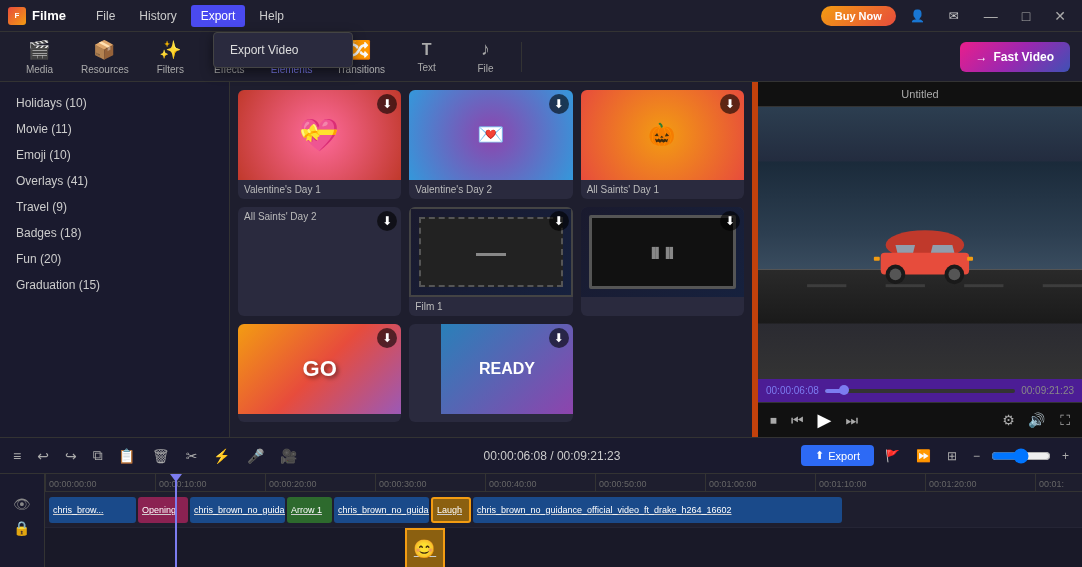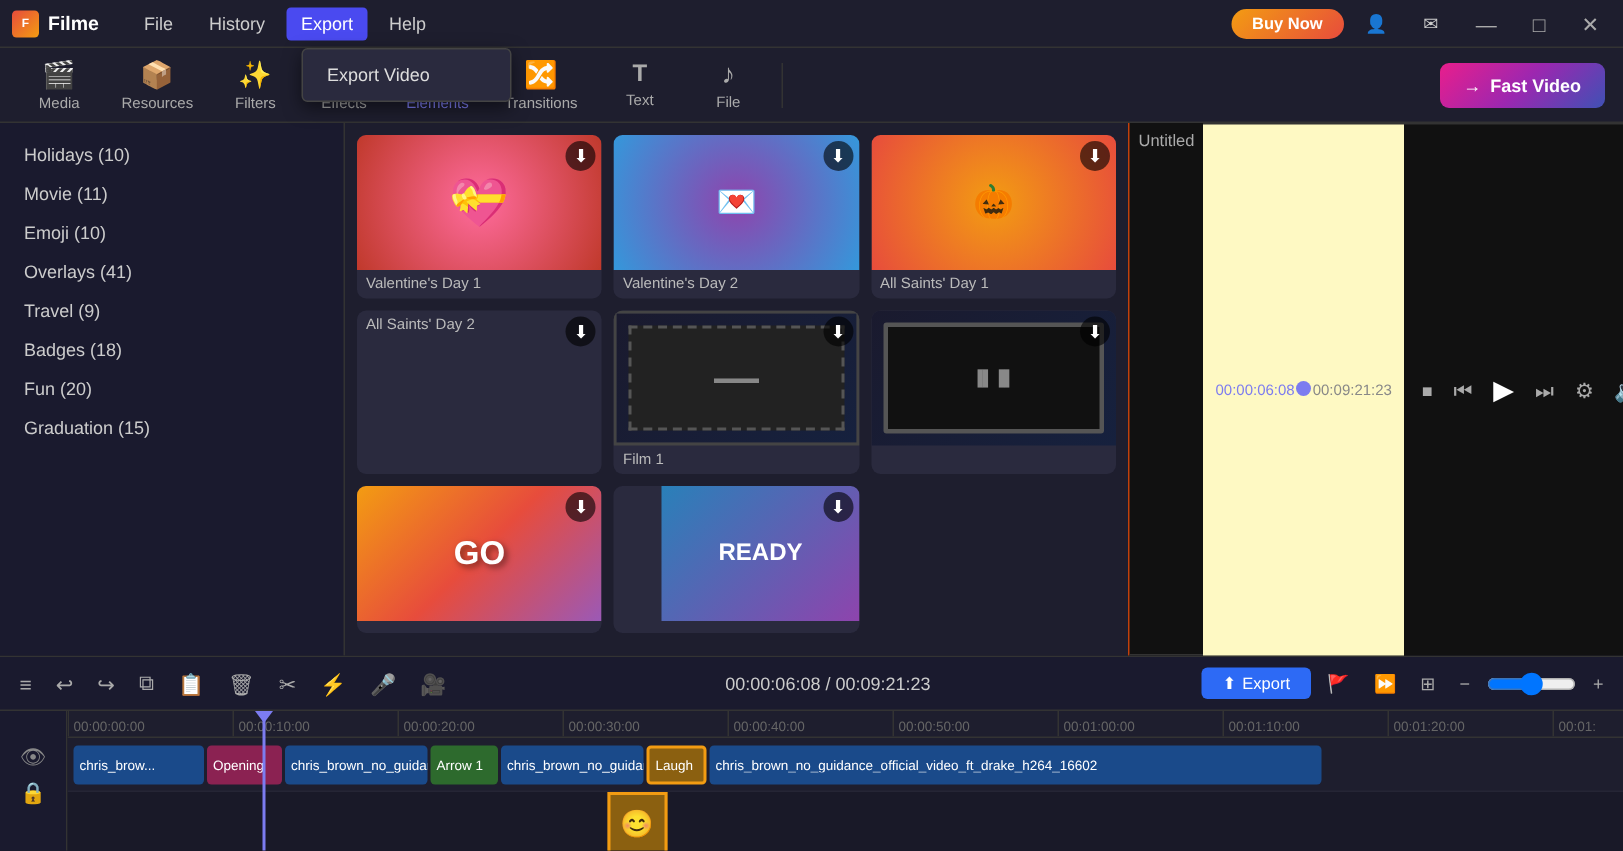--- a/index.html
+++ b/index.html
@@ -11,21 +11,21 @@
     .logo-icon { width: 18px; height: 18px; background: linear-gradient(135deg, #e74c3c, #f39c12); border-radius: 3px; display: flex; align-items: center; justify-content: center; color: white; font-size: 8px; font-weight: bold; }
     .titlebar-menu { display: flex; gap: 4px; flex: 1; }
     .menu-item { padding: 4px 10px; color: #ccc; cursor: pointer; border-radius: 3px; font-size: 12px; }
     .menu-item.export-active { background: #4a4af0; color: #fff; }
     .titlebar-right { display: flex; align-items: center; gap: 8px; }
     .buy-now-btn { background: linear-gradient(135deg, #f39c12, #e74c3c); color: white; border: none; padding: 4px 14px; border-radius: 12px; font-size: 11px; cursor: pointer; font-weight: bold; }
     .icon-btn { width: 28px; height: 28px; display: flex; align-items: center; justify-content: center; color: #ccc; cursor: pointer; border-radius: 4px; }
     .win-btn { padding: 2px 8px; color: #aaa; cursor: pointer; font-size: 14px; }
 
     
-    .dropdown-menu { position: absolute; top: 32px; left: 201px; background: #2a2a3e; border: 1px solid #444; border-radius: 4px; z-index: 100; padding: 4px 0; min-width: 140px; box-shadow: 0 4px 12px rgba(0,0,0,0.5); }
+    .dropdown-menu { position: absolute; top: 32px; left: 213px; background: #2a2a3e; border: 1px solid #444; border-radius: 4px; z-index: 100; padding: 4px 0; min-width: 140px; box-shadow: 0 4px 12px rgba(0,0,0,0.5); }
     .dropdown-item { padding: 6px 16px; color: #ddd; cursor: pointer; font-size: 12px; }
 
     
     .toolbar { display: flex; align-items: center; height: 50px; background: #1e1e2e; border-bottom: 1px solid #333; padding: 0 12px; gap: 4px; }
     .tool-btn { display: flex; flex-direction: column; align-items: center; justify-content: center; padding: 4px 10px; color: #aaa; cursor: pointer; border-radius: 4px; gap: 3px; min-width: 55px; }
     .tool-btn.active { color: #7c7cf0; }
     .tool-btn .icon { font-size: 18px; }
     .tool-btn .label { font-size: 10px; }
     .tool-divider { width: 1px; height: 30px; background: #333; margin: 0 4px; }
     .fast-video-btn { background: linear-gradient(135deg, #e91e8c, #9c27b0, #3f51b5); color: white; border: none; padding: 8px 16px; border-radius: 6px; font-size: 12px; cursor: pointer; font-weight: bold; display: flex; align-items: center; gap: 6px; min-width: 110px; justify-content: center; }
@@ -39,25 +39,25 @@
 
     
     .content-area { flex: 1; background: #1e1e2e; overflow-y: auto; padding: 8px; }
     .content-grid { display: grid; grid-template-columns: repeat(3, 1fr); gap: 8px; }
     .grid-item { background: #2a2a3e; border-radius: 6px; overflow: hidden; cursor: pointer; position: relative; }
     .grid-thumb { height: 90px; display: flex; align-items: center; justify-content: center; overflow: hidden; }
     .grid-label { padding: 4px 6px; font-size: 10px; color: #bbb; text-align: left; }
     .grid-add-btn { position: absolute; top: 4px; right: 4px; width: 20px; height: 20px; background: rgba(0,0,0,0.6); border-radius: 50%; display: flex; align-items: center; justify-content: center; color: #fff; font-size: 12px; }
 
     
-    .preview-panel { width: 330px; background: #111; border-left: 1px solid #c2410c; display: flex; flex-direction: row; }
+    .preview-panel { width: 330px; background: #111; border-left: 6px solid #c2410c; display: flex; flex-direction: column; }
     .preview-title { text-align: center; padding: 6px; color: #aaa; font-size: 11px; border-bottom: 1px solid #333; }
     .preview-video { flex: 1; background: #000; display: flex; align-items: center; justify-content: center; overflow: hidden; }
     .preview-car { width: 100%; height: 100%; background: linear-gradient(180deg, #2c3e50 0%, #1a1a2e 40%, #333 100%); position: relative; overflow: hidden; }
-    .preview-controls { display: flex; align-items: center; padding: 6px 8px; background: #fef9c3; border-top: 1px solid #333; gap: 6px; }
+    .preview-controls { display: flex; align-items: center; padding: 6px 8px; background: #4c1d95; border-top: 1px solid #333; gap: 6px; }
     .preview-time { font-size: 10px; color: #7c7cf0; }
     .preview-timeline { flex: 1; height: 4px; background: #333; border-radius: 2px; position: relative; }
     .preview-timeline-fill { height: 100%; background: #7c7cf0; border-radius: 2px; width: 10%; }
     .preview-total-time { font-size: 10px; color: #888; }
     .preview-btns { display: flex; gap: 6px; align-items: center; padding: 4px 8px; border-top: 1px solid #333; justify-content: center; }
     .prev-ctrl-btn { color: #aaa; cursor: pointer; font-size: 14px; padding: 2px 4px; }
 
     
     .timeline-area { height: 130px; background: #16161e; border-top: 1px solid #333; }
     .timeline-toolbar { display: flex; align-items: center; height: 36px; background: #1a1a2e; border-bottom: 1px solid #333; padding: 0 8px; gap: 6px; }
@@ -74,21 +74,21 @@
     .ruler-mark { flex: 0 0 110px; font-size: 9px; color: #666; border-left: 1px solid #333; padding: 2px 3px; height: 100%; display: flex; align-items: flex-end; }
     .track-row { display: flex; height: 30px; align-items: center; border-bottom: 1px solid #252535; }
     .video-track { background: #1e1e2e; }
     .track-clip { height: 26px; border-radius: 3px; overflow: hidden; position: relative; display: flex; align-items: center; font-size: 9px; color: #fff; white-space: nowrap; padding: 0 4px; }
     .clip-chris1 { background: #1a4a8a; width: 87px; }
     .clip-opening { background: #8b2252; width: 50px; }
     .clip-chris2 { background: #1a4a8a; width: 95px; }
     .clip-arrow { background: #2d6a2d; width: 45px; }
     .clip-chris3 { background: #1a4a8a; width: 95px; }
     .clip-laugh { background: #8b6010; width: 40px; border: 2px solid #f39c12; }
-    .clip-long { background: #1a4a8a; width: 408px; }
+    .clip-long { background: #1a4a8a; width: 369px; }
     .emoji-clip { background: #8b6010; width: 40px; height: 42px; border: 2px solid #f39c12; display: flex; flex-direction: column; align-items: center; justify-content: center; font-size: 18px; margin-top: -8px; }
 
     
     .thumb-valentines1 { background: radial-gradient(circle, #ff6b9d, #c0392b); }
     .thumb-valentines2 { background: radial-gradient(circle, #8e44ad, #3498db); }
     .thumb-allsaints1 { background: radial-gradient(circle, #f39c12, #e74c3c); }
     .thumb-allsaints2 { background: radial-gradient(circle, #2c3e50, #f39c12); }
     .thumb-film1 { background: linear-gradient(135deg, #1a1a2e, #16213e); border: 2px solid #444; }
     .thumb-film2 { background: linear-gradient(135deg, #1a1a2e, #16213e); }
     .thumb-colortext { background: linear-gradient(135deg, #f39c12, #e74c3c, #9b59b6); }
@@ -332,21 +332,21 @@
     <span class="tl-icon-btn">+</span>
   </div>
 
   <div class="timeline-content">
 
     <div class="timeline-left-panel">
       <span style="font-size:14px; color:#888; margin-top:18px;">👁</span>
       <span style="font-size:14px; color:#888;">🔒</span>
     </div>
 
-    <div class="timeline-track-area" style="position:relative; overflow:hidden;">
+    <div class="timeline-track-area" style="position:relative; overflow:hidden;text-decoration:underline;">
 
       <div class="timeline-ruler">
         <div class="ruler-marks">
           <div class="ruler-mark">00:00:00:00</div>
           <div class="ruler-mark">00:00:10:00</div>
           <div class="ruler-mark">00:00:20:00</div>
           <div class="ruler-mark">00:00:30:00</div>
           <div class="ruler-mark">00:00:40:00</div>
           <div class="ruler-mark">00:00:50:00</div>
           <div class="ruler-mark">00:01:00:00</div>

